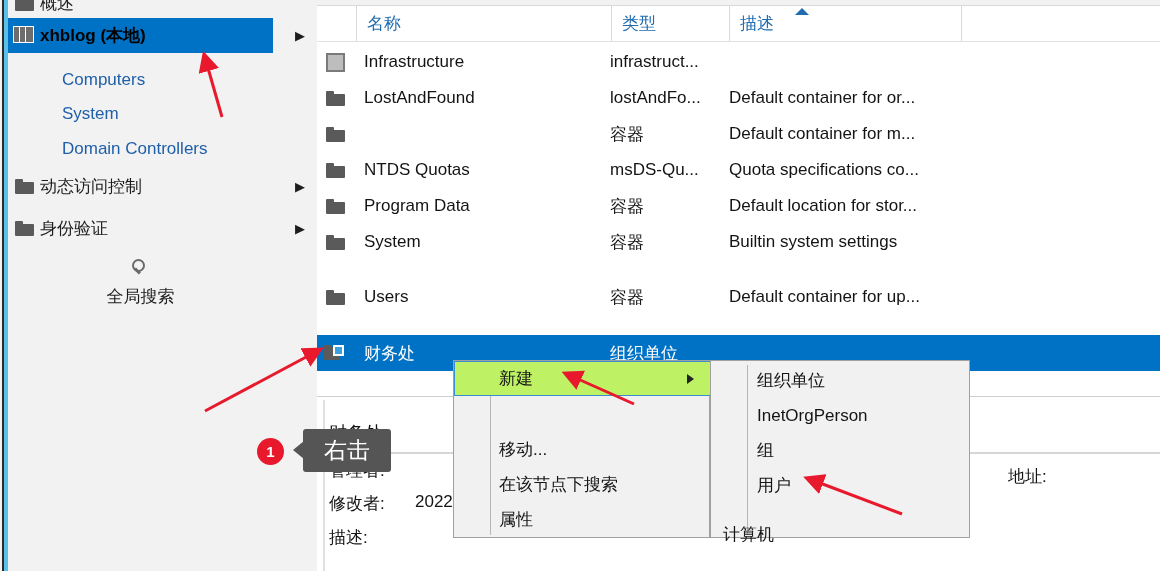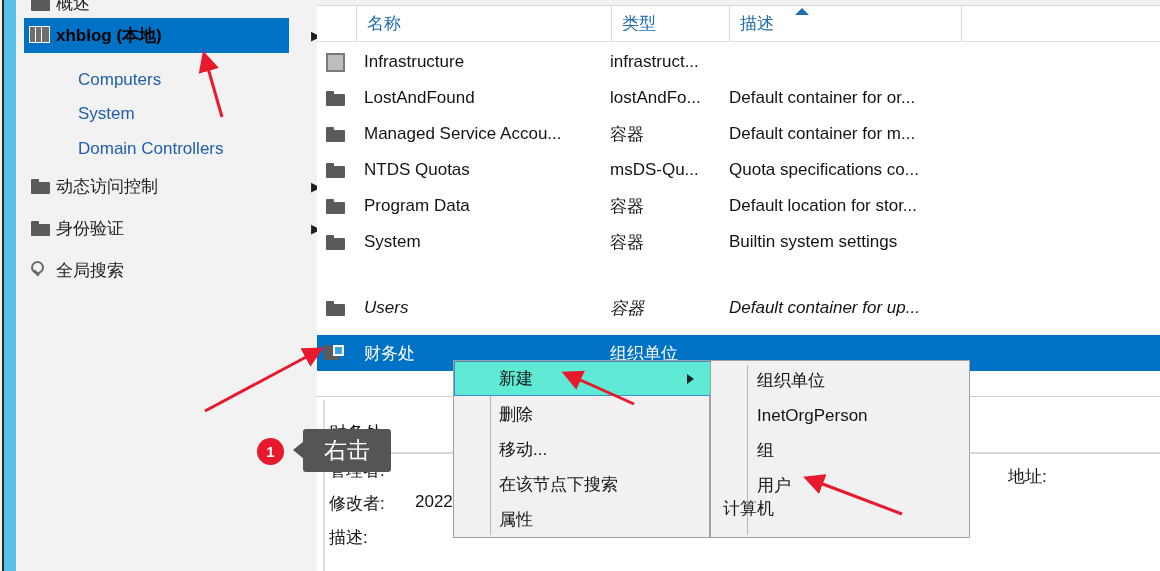--- a/index.html
+++ b/index.html
@@ -11,21 +11,21 @@
   }
   #root { position: relative; width: 1160px; height: 571px; background: #ffffff; }
 
   
   .nav-panel {
     position: absolute; left: 0; top: 0; width: 317px; height: 571px;
     background: #f2f2f2;
   }
   .nav-darkedge { position: absolute; left: 2px; top: 0; width: 2px; height: 571px; background: #2b2b2b; }
   .nav-accent   { position: absolute; left: 4px; top: 0; width: 12px; height: 571px; background: #5bc0e8; }
-  .nav-body     { position: absolute; left: 24px; top: 0; width: 301px; height: 571px; background: #f2f2f2; }
+  .nav-body     { position: absolute; left: 8px; top: 0; width: 301px; height: 571px; background: #f2f2f2; }
 
   .nav-item {
     position: absolute; left: 0; width: 265px; height: 35px;
     display: flex; align-items: center;
     font-size: 17px; color: #1d1d1d;
     white-space: nowrap;
   }
   .nav-item .nav-ico { width: 32px; flex: 0 0 32px; display: flex; align-items: center; justify-content: center; }
   .nav-item.selected { background: #0072c6; color: #000000; font-weight: bold; }
   .nav-item.child { font-size: 17px; color: #1f5fa9; }
@@ -116,21 +116,21 @@
   }
   .ctx-gutter { position: absolute; left: 0; top: 0; width: 35px; height: 100%; background: #f1f1f1; }
   .ctx-gutter-line { position: absolute; left: 36px; top: 4px; width: 1px; height: 170px; background: #b5b5b5; }
   .ctx-item {
     position: absolute; left: 1px; width: 255px; height: 35px;
     display: flex; align-items: center;
     font-size: 17px; color: #141414;
     padding-left: 44px;
     white-space: nowrap;
   }
-  .ctx-item.hl { background: #5eead4; border: 1px solid #3a8fd0; left: 0; width: 257px; }
+  .ctx-item.hl { background: #bef264; border: 1px solid #3a8fd0; left: 0; width: 257px; }
   .ctx-sub-caret {
     position: absolute; left: 233px; width: 0; height: 0;
     border-top: 5px solid transparent; border-bottom: 5px solid transparent;
     border-left: 7px solid #222222;
   }
 
   .ctx-sub {
     position: absolute; left: 710px; top: 360px; width: 260px; height: 178px;
     background: #f1f1f1; border: 1px solid #a0a0a0;
   }
@@ -222,21 +222,21 @@
         <span class="nav-ico">
           <span class="folder">
               <span class="tab"></span>
               <span class="bod"></span>
             </span>
         </span>
         <span class="nav-lbl">身份验证</span>
       </div>
       <div class="nav-expander" style="top:211px;">▶</div>
 
-      <div class="nav-item" style="top:253px;">
+      <div class="nav-item" style="top:253px;flex-direction:column;">
         <span class="nav-ico">
           <span class="magnifier">
               <span class="ring"></span>
               <span class="hand"></span>
             </span>
         </span>
         <span class="nav-lbl">全局搜索</span>
       </div>
 
     </div>
@@ -279,21 +279,20 @@
       <span class="cell-desc">Default container for or...</span>
     </div>
 
     <div class="row" style="top:119px;">
       <span class="cell-icon">
           <span class="folder">
             <span class="tab"></span>
             <span class="bod"></span>
           </span>
         </span>
-      <span class="cell-name">Managed Service Accou...</span>
       <span class="cell-type">容器</span>
       <span class="cell-desc">Default container for m...</span>
     </div>
 
     <div class="row" style="top:155px;">
       <span class="cell-icon">
           <span class="folder">
             <span class="tab"></span>
             <span class="bod"></span>
           </span>
@@ -321,21 +320,21 @@
             <span class="tab"></span>
             <span class="bod"></span>
           </span>
         </span>
       <span class="cell-name">System</span>
       <span class="cell-type">容器</span>
       <span class="cell-desc">Builtin system settings</span>
     </div>
 
 
-    <div class="row" style="top:293px;font-style:italic;">
+    <div class="row" style="top:282px;">
       <span class="cell-icon">
           <span class="folder">
             <span class="tab"></span>
             <span class="bod"></span>
           </span>
         </span>
       <span class="cell-name">Users</span>
       <span class="cell-type">容器</span>
       <span class="cell-desc">Default container for up...</span>
     </div>
@@ -367,23 +366,20 @@
 
   <div class="ctx-menu">
     <div class="ctx-gutter"></div>
     <div class="ctx-gutter-line"></div>
 
     <div class="ctx-item hl" style="top:0px;">
       <span>新建</span>
     </div>
     <div class="ctx-sub-caret" style="top:13px;"></div>
 
-    <div class="ctx-item" style="top:36px;">
-      <span>删除</span>
-    </div>
     <div class="ctx-item" style="top:106px;">
       <span>在该节点下搜索</span>
     </div>
     <div class="ctx-item" style="top:71px;">
       <span>移动...</span>
     </div>
     <div class="ctx-item" style="top:141px;">
       <span>属性</span>
     </div>
   </div>
@@ -396,21 +392,21 @@
     </div>
     <div class="ctx-sub-item" style="top:37px;">
       <span>InetOrgPerson</span>
     </div>
     <div class="ctx-sub-item" style="top:72px;">
       <span>组</span>
     </div>
     <div class="ctx-sub-item" style="top:107px;">
       <span>用户</span>
     </div>
-    <div class="ctx-sub-item" style="top:130px;padding-left:12px;">
+    <div class="ctx-sub-item" style="top:156px;padding-left:12px;">
       <span>计算机</span>
     </div>
   </div>
 
   <svg class="arrow-svg" viewBox="0 0 1160 571">
     <defs>
       <marker id="ah" markerWidth="7" markerHeight="7" refX="1" refY="3.5" orient="auto">
         <polygon points="0 0, 7 3.5, 0 7" fill="#e8192c"></polygon>
       </marker>
     </defs>

